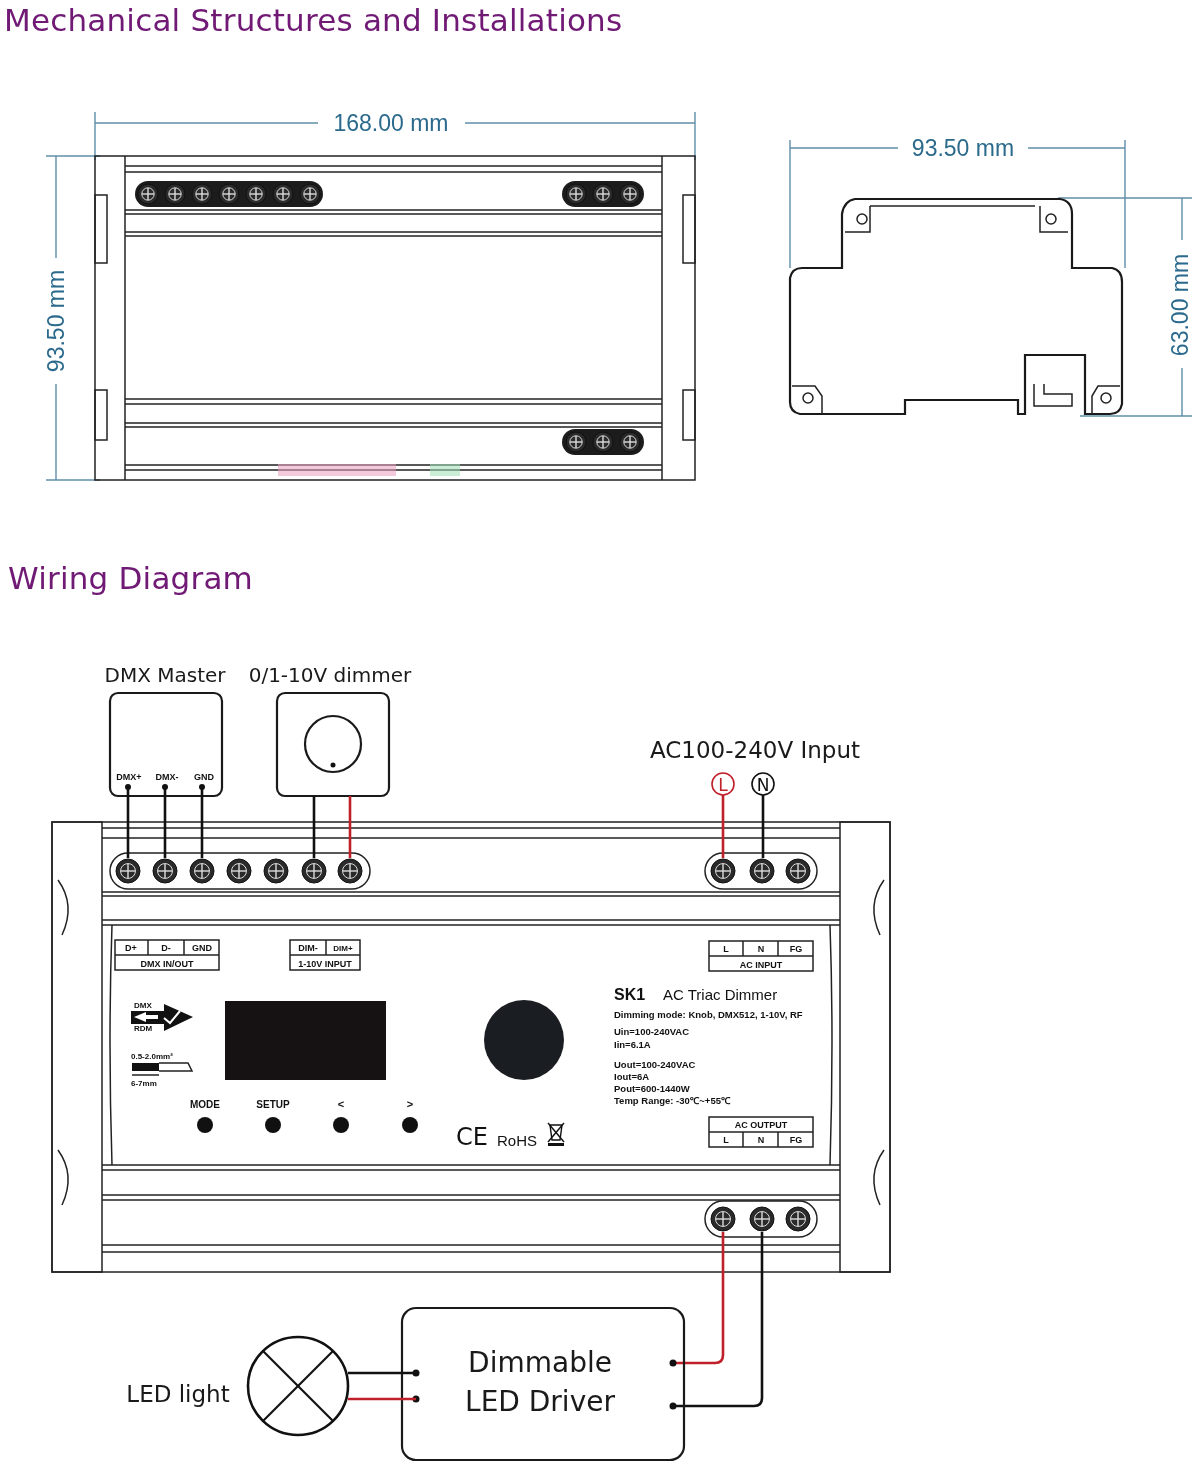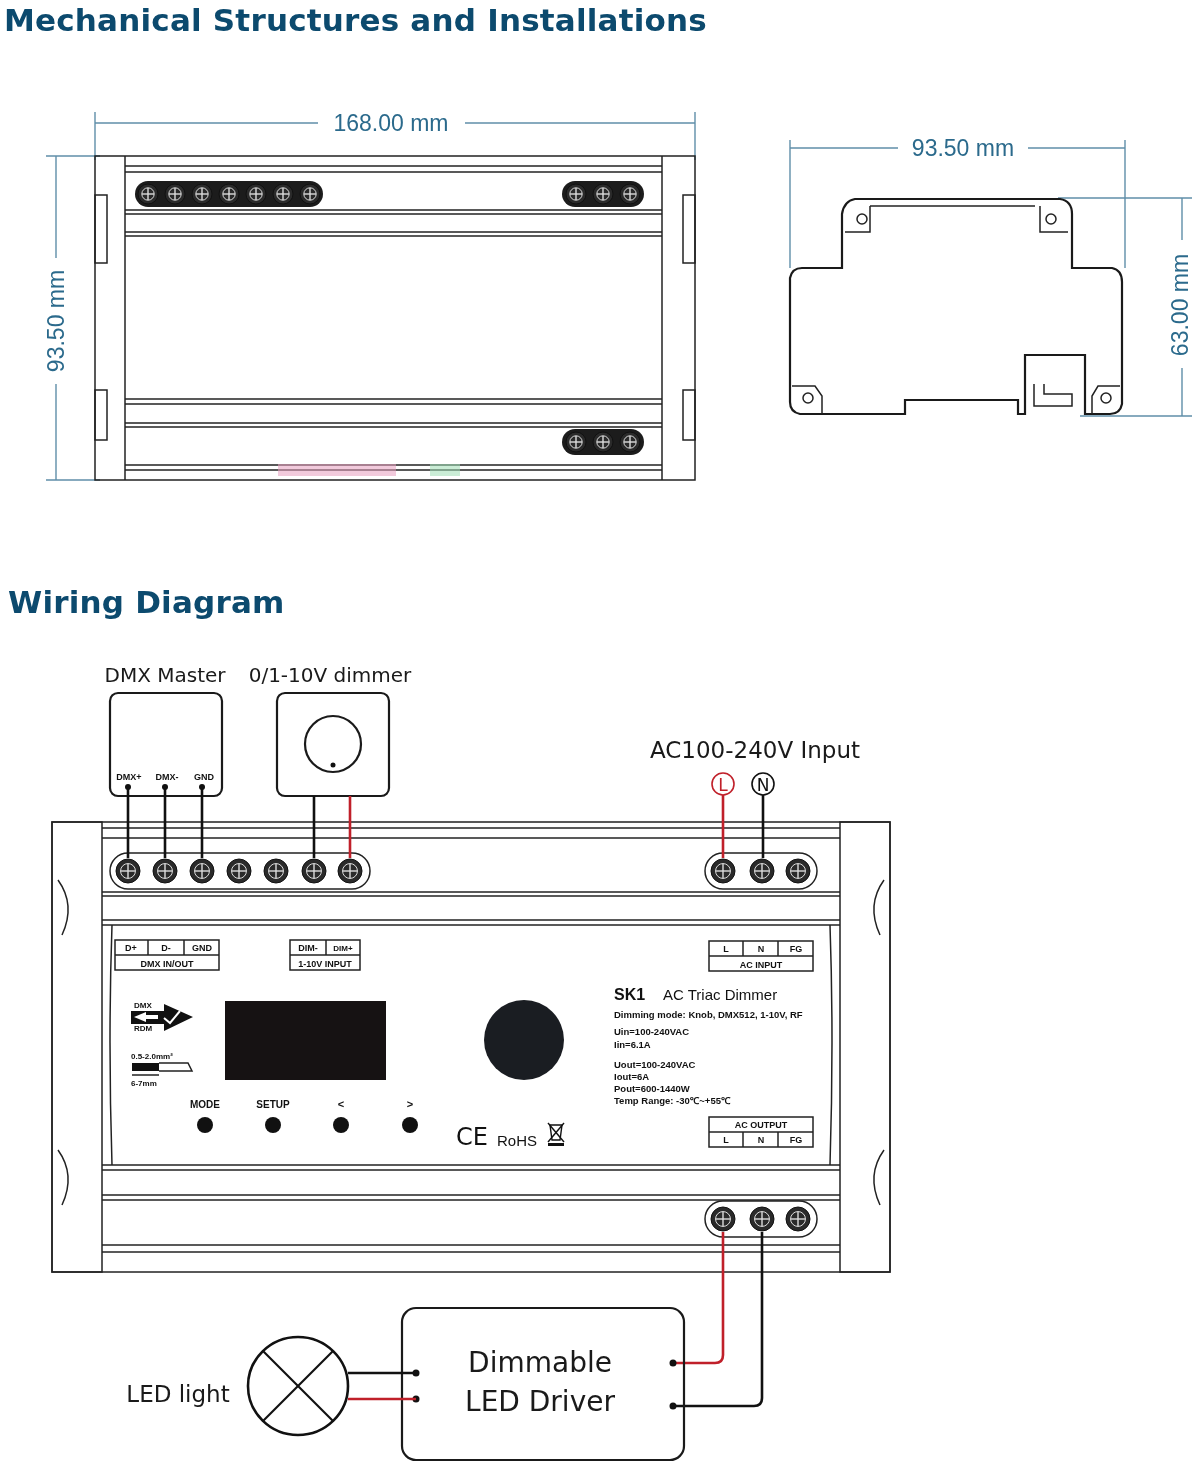--- a/index.html
+++ b/index.html
@@ -1,19 +1,19 @@
 <!DOCTYPE html>
 <html><head>
 <meta charset="utf-8">
 <style>
   html, body { margin: 0; padding: 0; background: #ffffff; }
   body { width: 1193px; height: 1466px; position: relative; overflow: hidden; font-family: "DejaVu Sans", sans-serif; }
-  .heading { position: absolute; color: #0c4a6e; font-family: "DejaVu Sans", sans-serif; font-weight: bold; letter-spacing: 0.2px; text-align: center; }
+  .heading { position: absolute; color: #701a75; font-family: "DejaVu Sans", sans-serif; font-weight: normal; letter-spacing: 0.2px; text-align: center; }
   #h-mech { left: 4px; top: 2px; font-size: 31px; }
-  #h-wiring { left: 8px; top: 560px; font-size: 31px; margin-top: 24px; }
+  #h-wiring { left: 8px; top: 560px; font-size: 31px; }
   svg { position: absolute; left: 0; top: 0; }
   .dim { fill: #2b6a8c; font-family: "Liberation Sans", sans-serif; font-size: 23px; }
   .dimline { stroke: #5f8ea8; stroke-width: 1.4; fill: none; }
   .ol { stroke: #1a1a1a; fill: none; stroke-width: 2.2; }
   .ol1 { stroke: #222; fill: none; stroke-width: 1.5; }
   .lbl { fill: #1a1a1a; font-family: "DejaVu Sans", sans-serif; }
   .sm { fill: #111; font-family: "Liberation Sans", sans-serif; font-weight: bold; }
   .wire-black { stroke: #111; stroke-width: 2.6; fill: none; }
   .wire-red { stroke: #c0202a; stroke-width: 2.6; fill: none; }
 </style>

